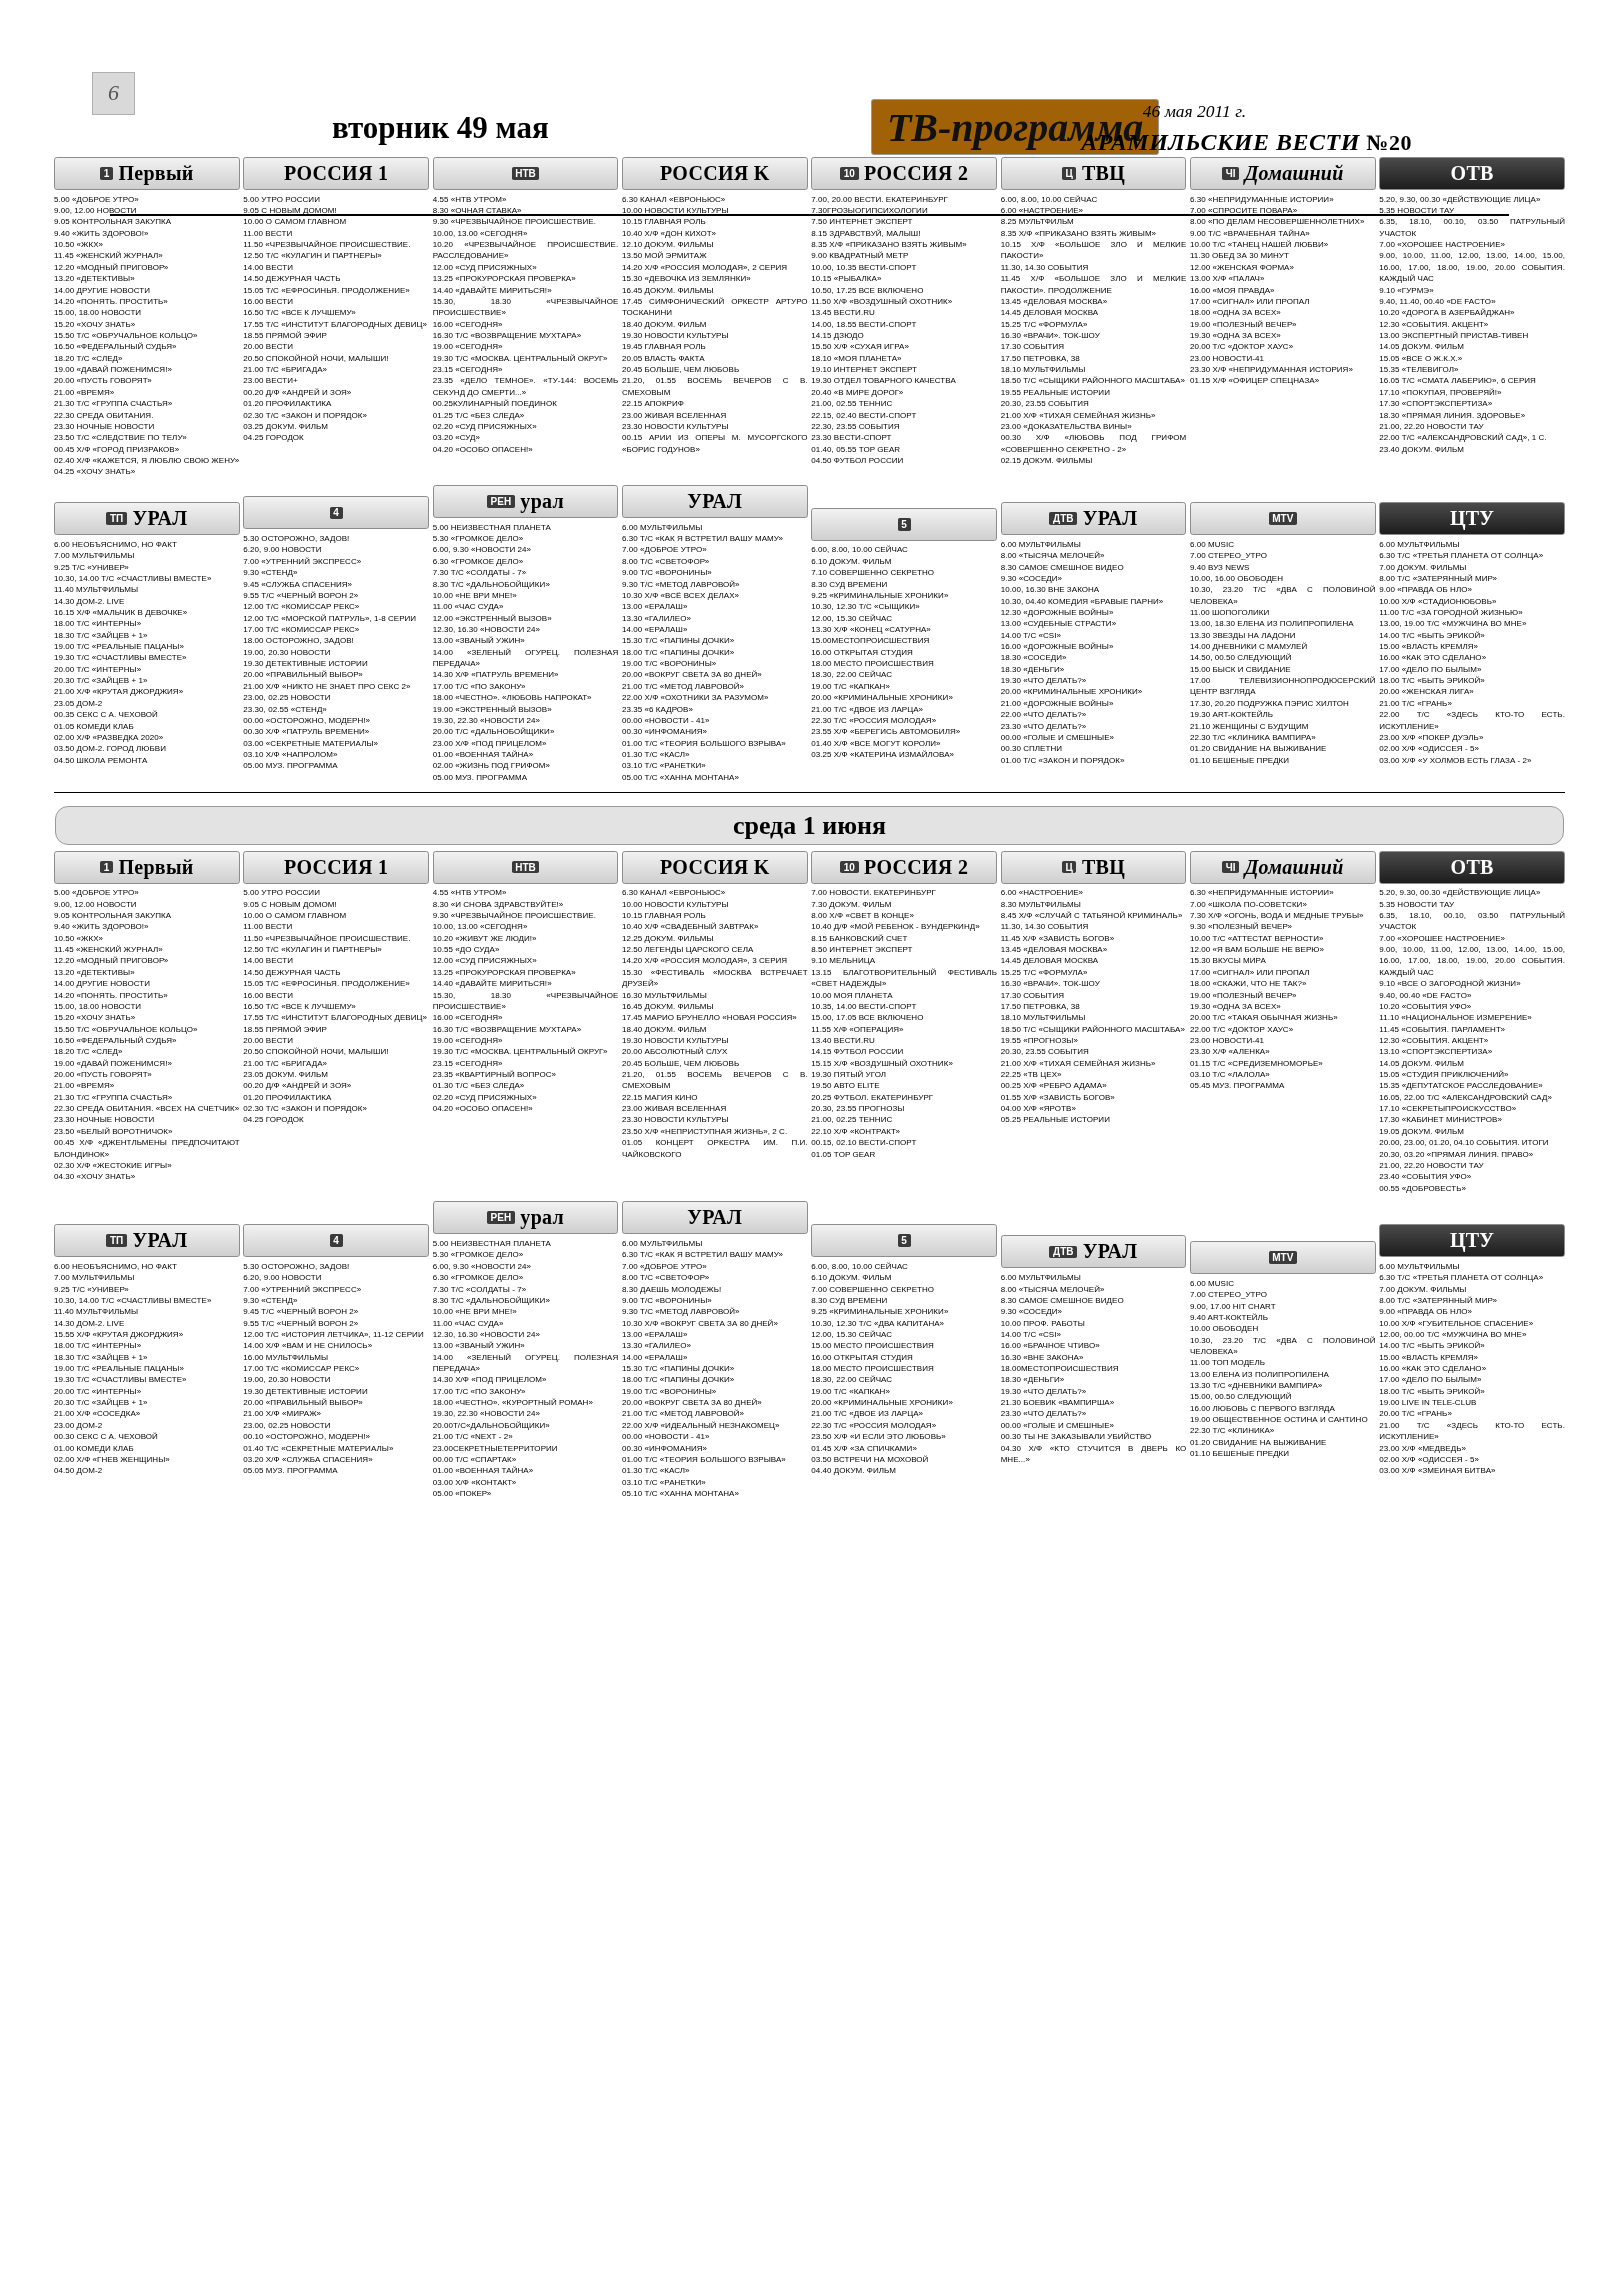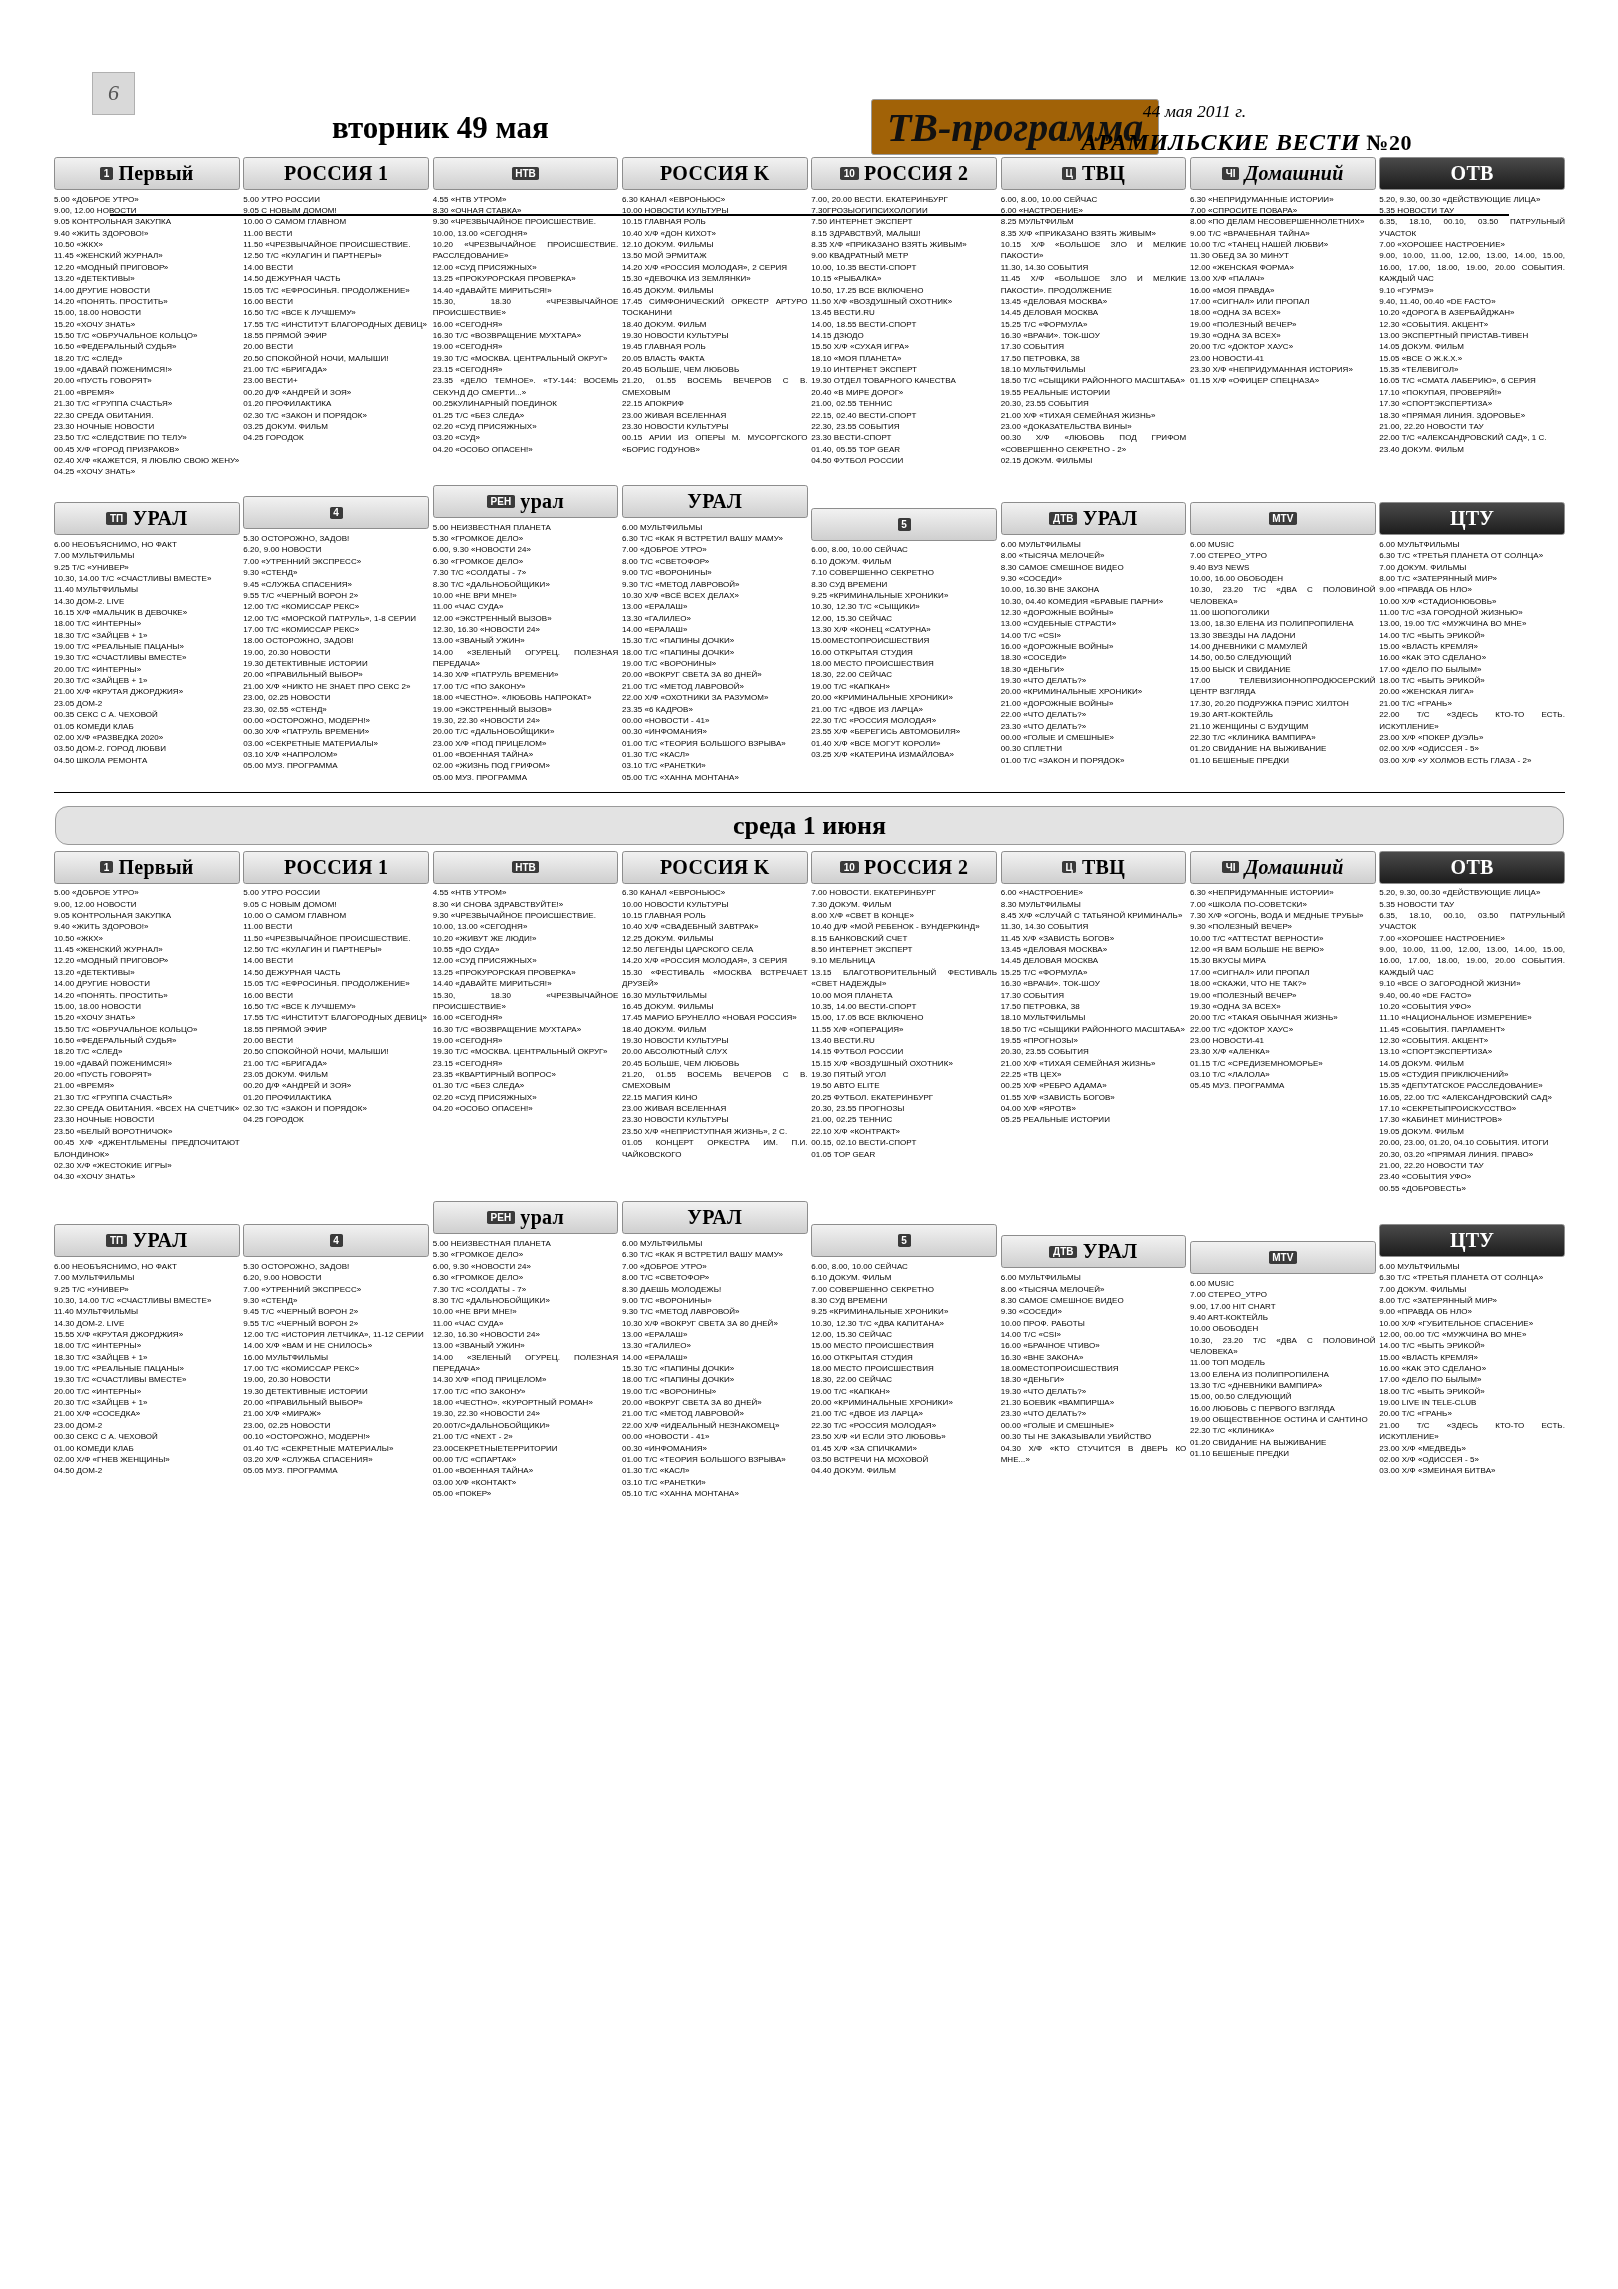--- a/index.html
+++ b/index.html
@@ -48,21 +48,21 @@
 <body>
 
 <div class="page">
 
   <div class="masthead">
     <div class="folio">6</div>
     <div class="mast-day">вторник 49 мая</div>
     <div class="mast-tv">
       <span class="tvbox">ТВ-программа</span>
     </div>
-    <div class="mast-date">44 мая 2011 г.</div>
+    <div class="mast-date">46 мая 2011 г.</div>
     <div class="mast-paper">
       <span>АРАМИЛЬСКИЕ ВЕСТИ</span>
       <span class="num">№20</span>
     </div>
     <div class="rule"></div>
   </div>
 
   <div class="grid">
     <div class="col">
       <div class="chead">

